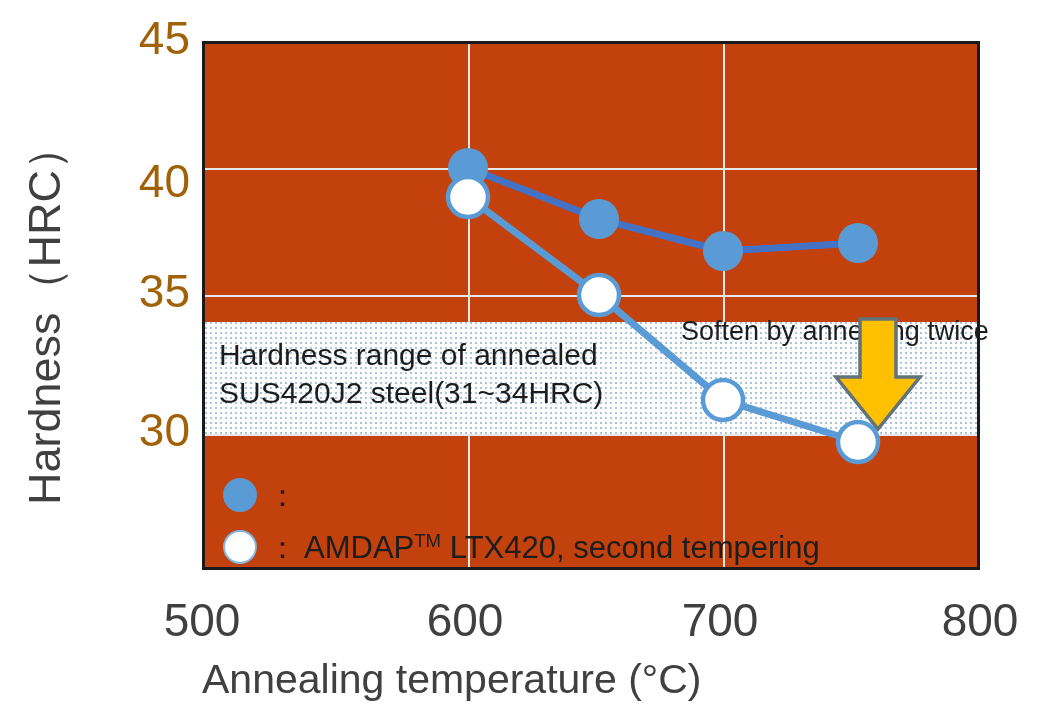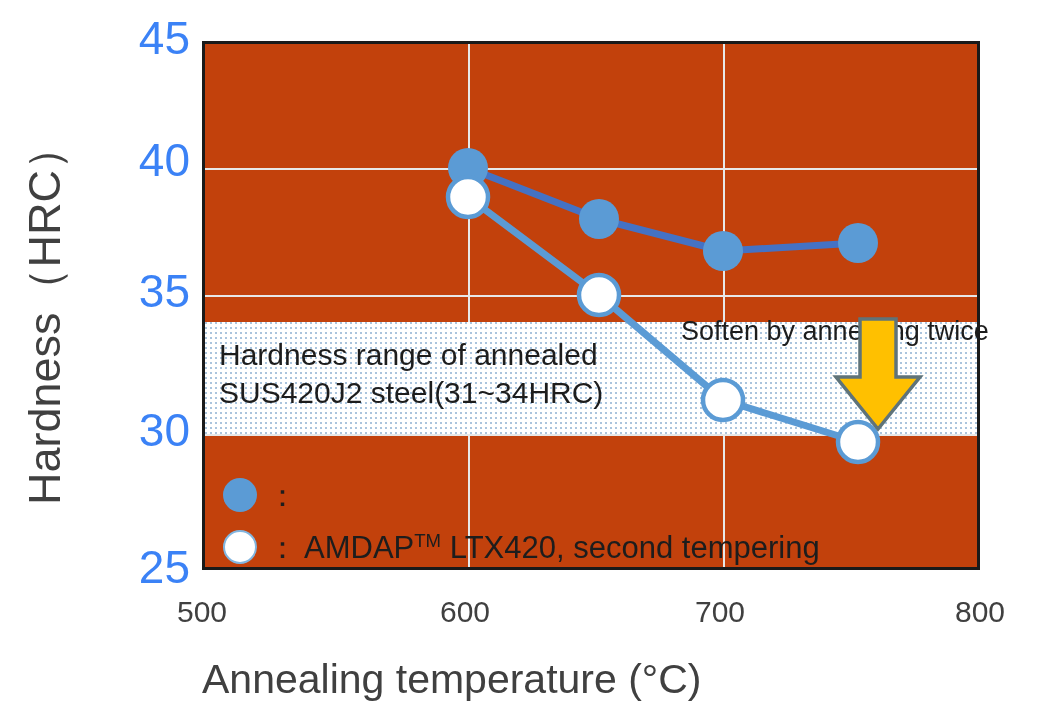--- a/index.html
+++ b/index.html
@@ -16,26 +16,26 @@
     font-size:45px;color:#404040;letter-spacing:0px;white-space:nowrap;
   }
   #x-axis-title{
     position:absolute;left:202px;top:656px;width:778px;
     text-align:left;font-size:41px;color:#404040;white-space:nowrap;
   }
 
   
   .ytick{
     position:absolute;right:0;width:110px;text-align:right;
-    font-size:46px;color:#3b82f6;line-height:1;
+    font-size:46px;color:#a16207;line-height:1;
   }
   #y-ticks{position:absolute;left:20px;top:0;width:170px;height:722px;}
   .xtick{
     position:absolute;width:160px;text-align:center;
-    font-size:30px;color:#404040;line-height:1;top:597px;
+    font-size:46px;color:#404040;line-height:1;top:597px;
   }
 
   
   #plot{
     position:absolute;left:202px;top:41px;width:778px;height:529px;
     border:3px solid #1a1a1a;box-sizing:border-box;background:#c2410c;
   }
   .hgrid{position:absolute;left:0;width:100%;height:2px;background:#e8e8e8;}
   .vgrid{position:absolute;top:0;height:100%;width:2px;background:#e8e8e8;}
 
@@ -74,24 +74,23 @@
 </style>
 </head>
 <body>
 
 <div id="figure">
 
   <div id="y-axis-title">Hardness（HRC）</div>
 
   <div id="y-ticks">
     <div class="ytick" style="top:15px">45</div>
-    <div class="ytick" style="top:137px">40</div>
+    <div class="ytick" style="top:158px">40</div>
     <div class="ytick" style="top:268px">35</div>
     <div class="ytick" style="top:407px">30</div>
-    <div class="ytick" style="top:544px">25</div>
   </div>
 
   <div class="xtick" style="left:122px">500</div>
   <div class="xtick" style="left:385px">600</div>
   <div class="xtick" style="left:640px">700</div>
   <div class="xtick" style="left:900px">800</div>
 
   <div id="x-axis-title">Annealing temperature (°C)</div>
 
   <div id="plot">

